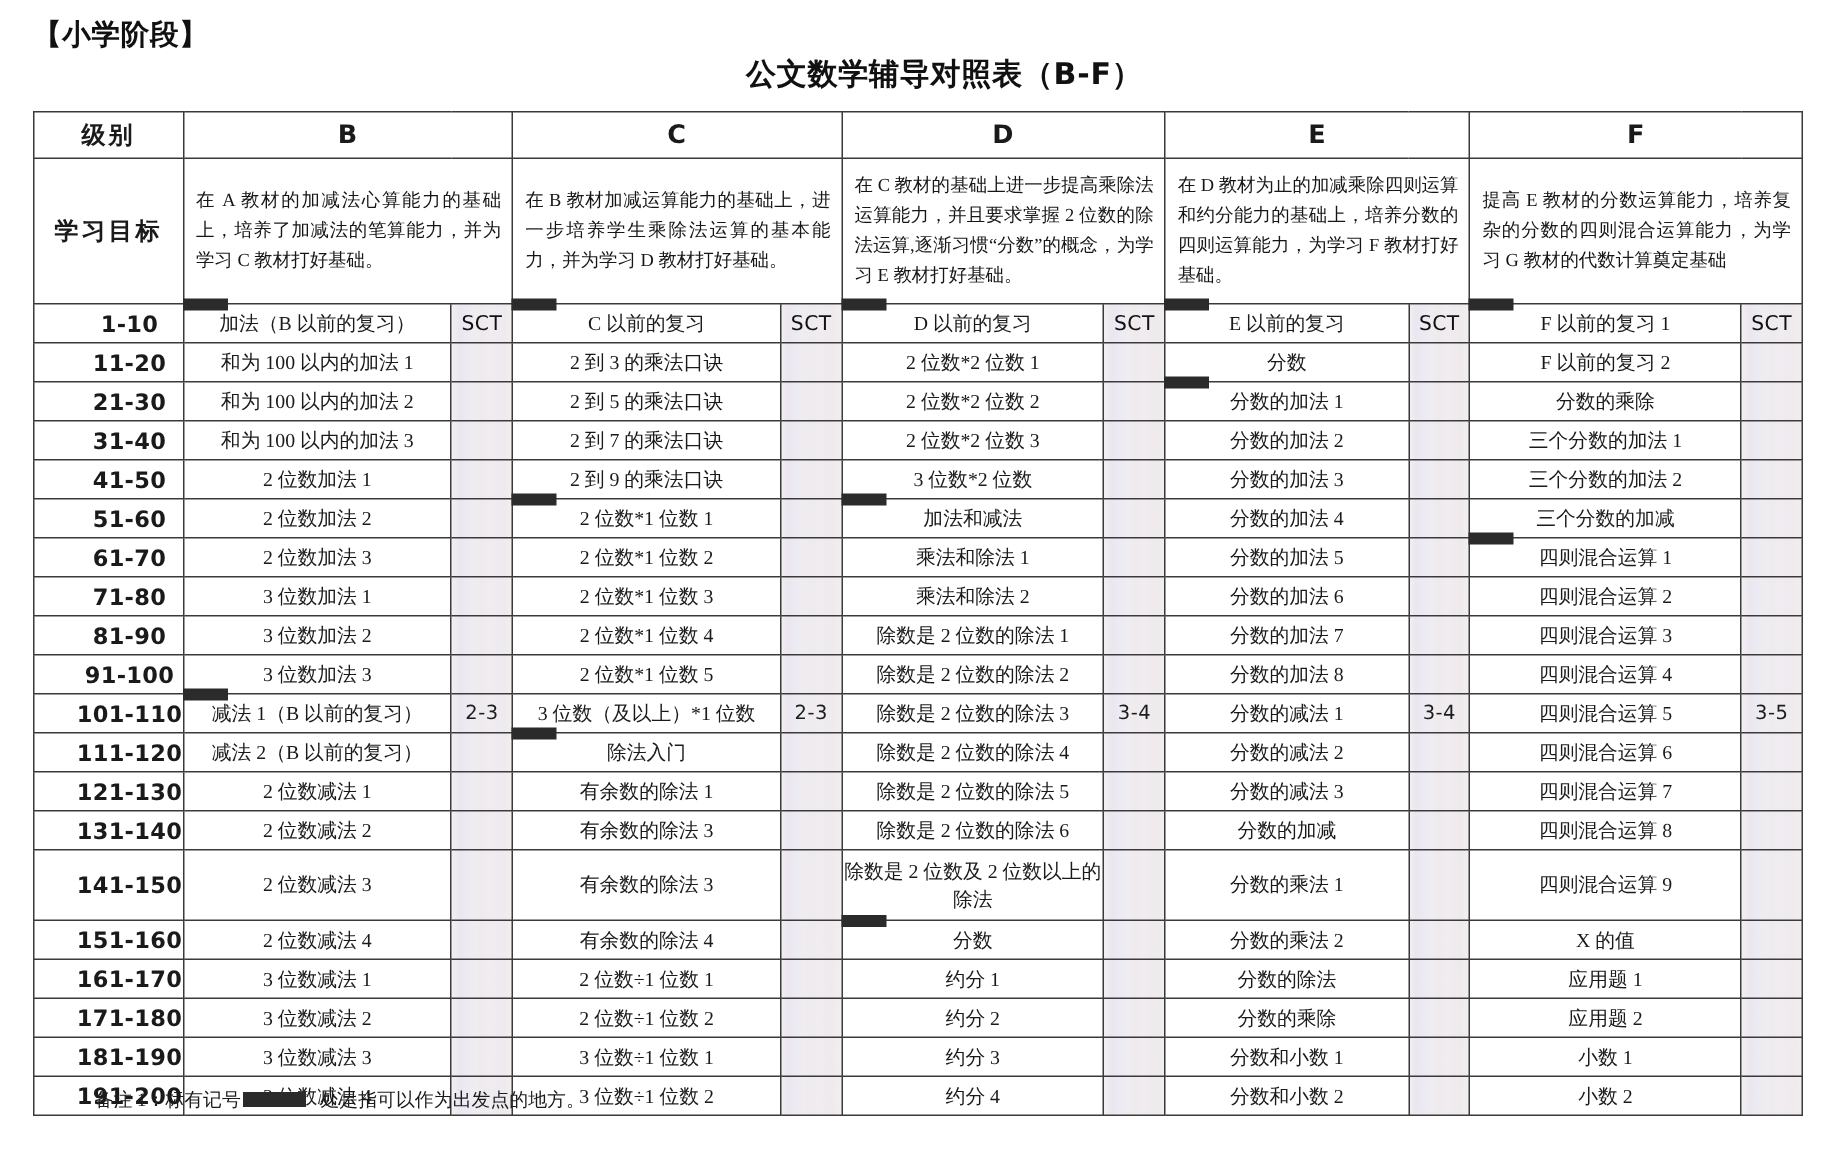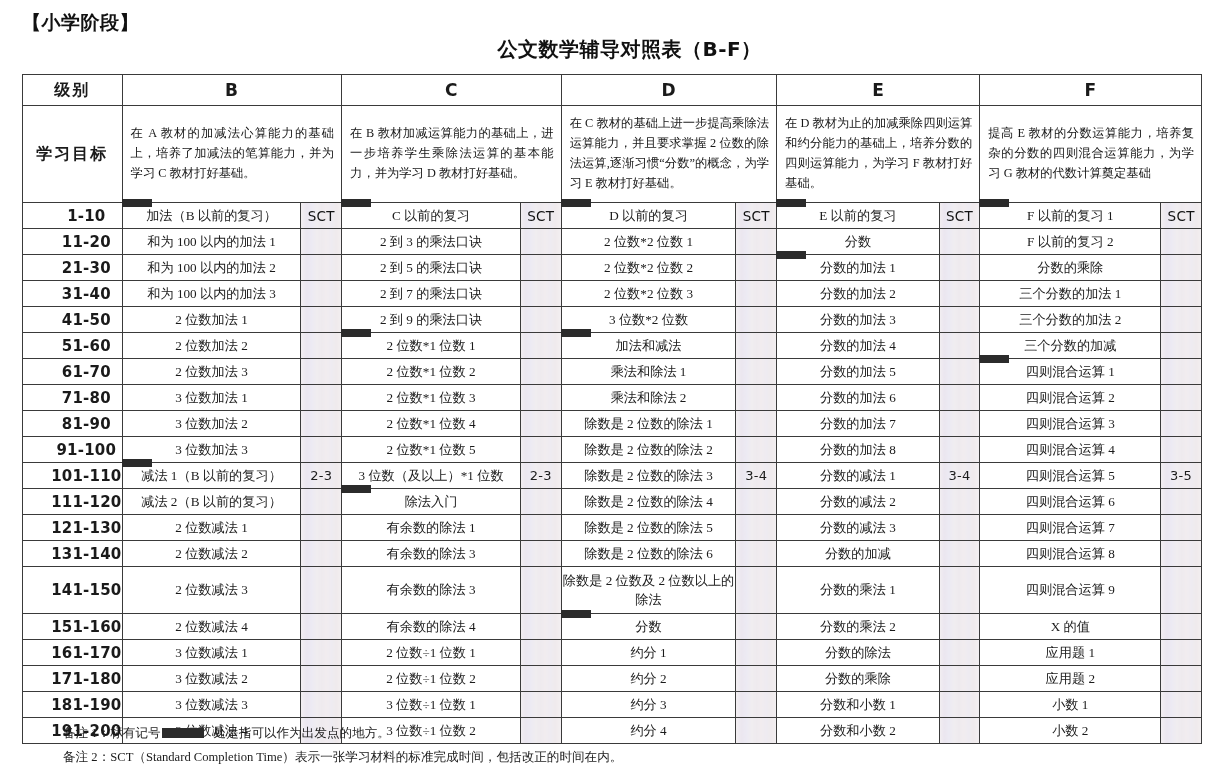--- a/index.html
+++ b/index.html
@@ -715,16 +715,15 @@
             <td class="sct-blank"></td>
           </tr>
         </tbody>
     </table>
   </div>
 
   <div class="notes">
     <span class="note-line">
       <span>备注 1：标有记号</span><span class="note-swatch"></span><span>处是指可以作为出发点的地方。</span>
     </span>
-    <span class="note-line">备注 2：SCT（Standard Completion Time）表示一张学习材料的标准完成时间，包括改正的时间在内。</span>
   </div>
 
 </div>
 
 </body></html>

